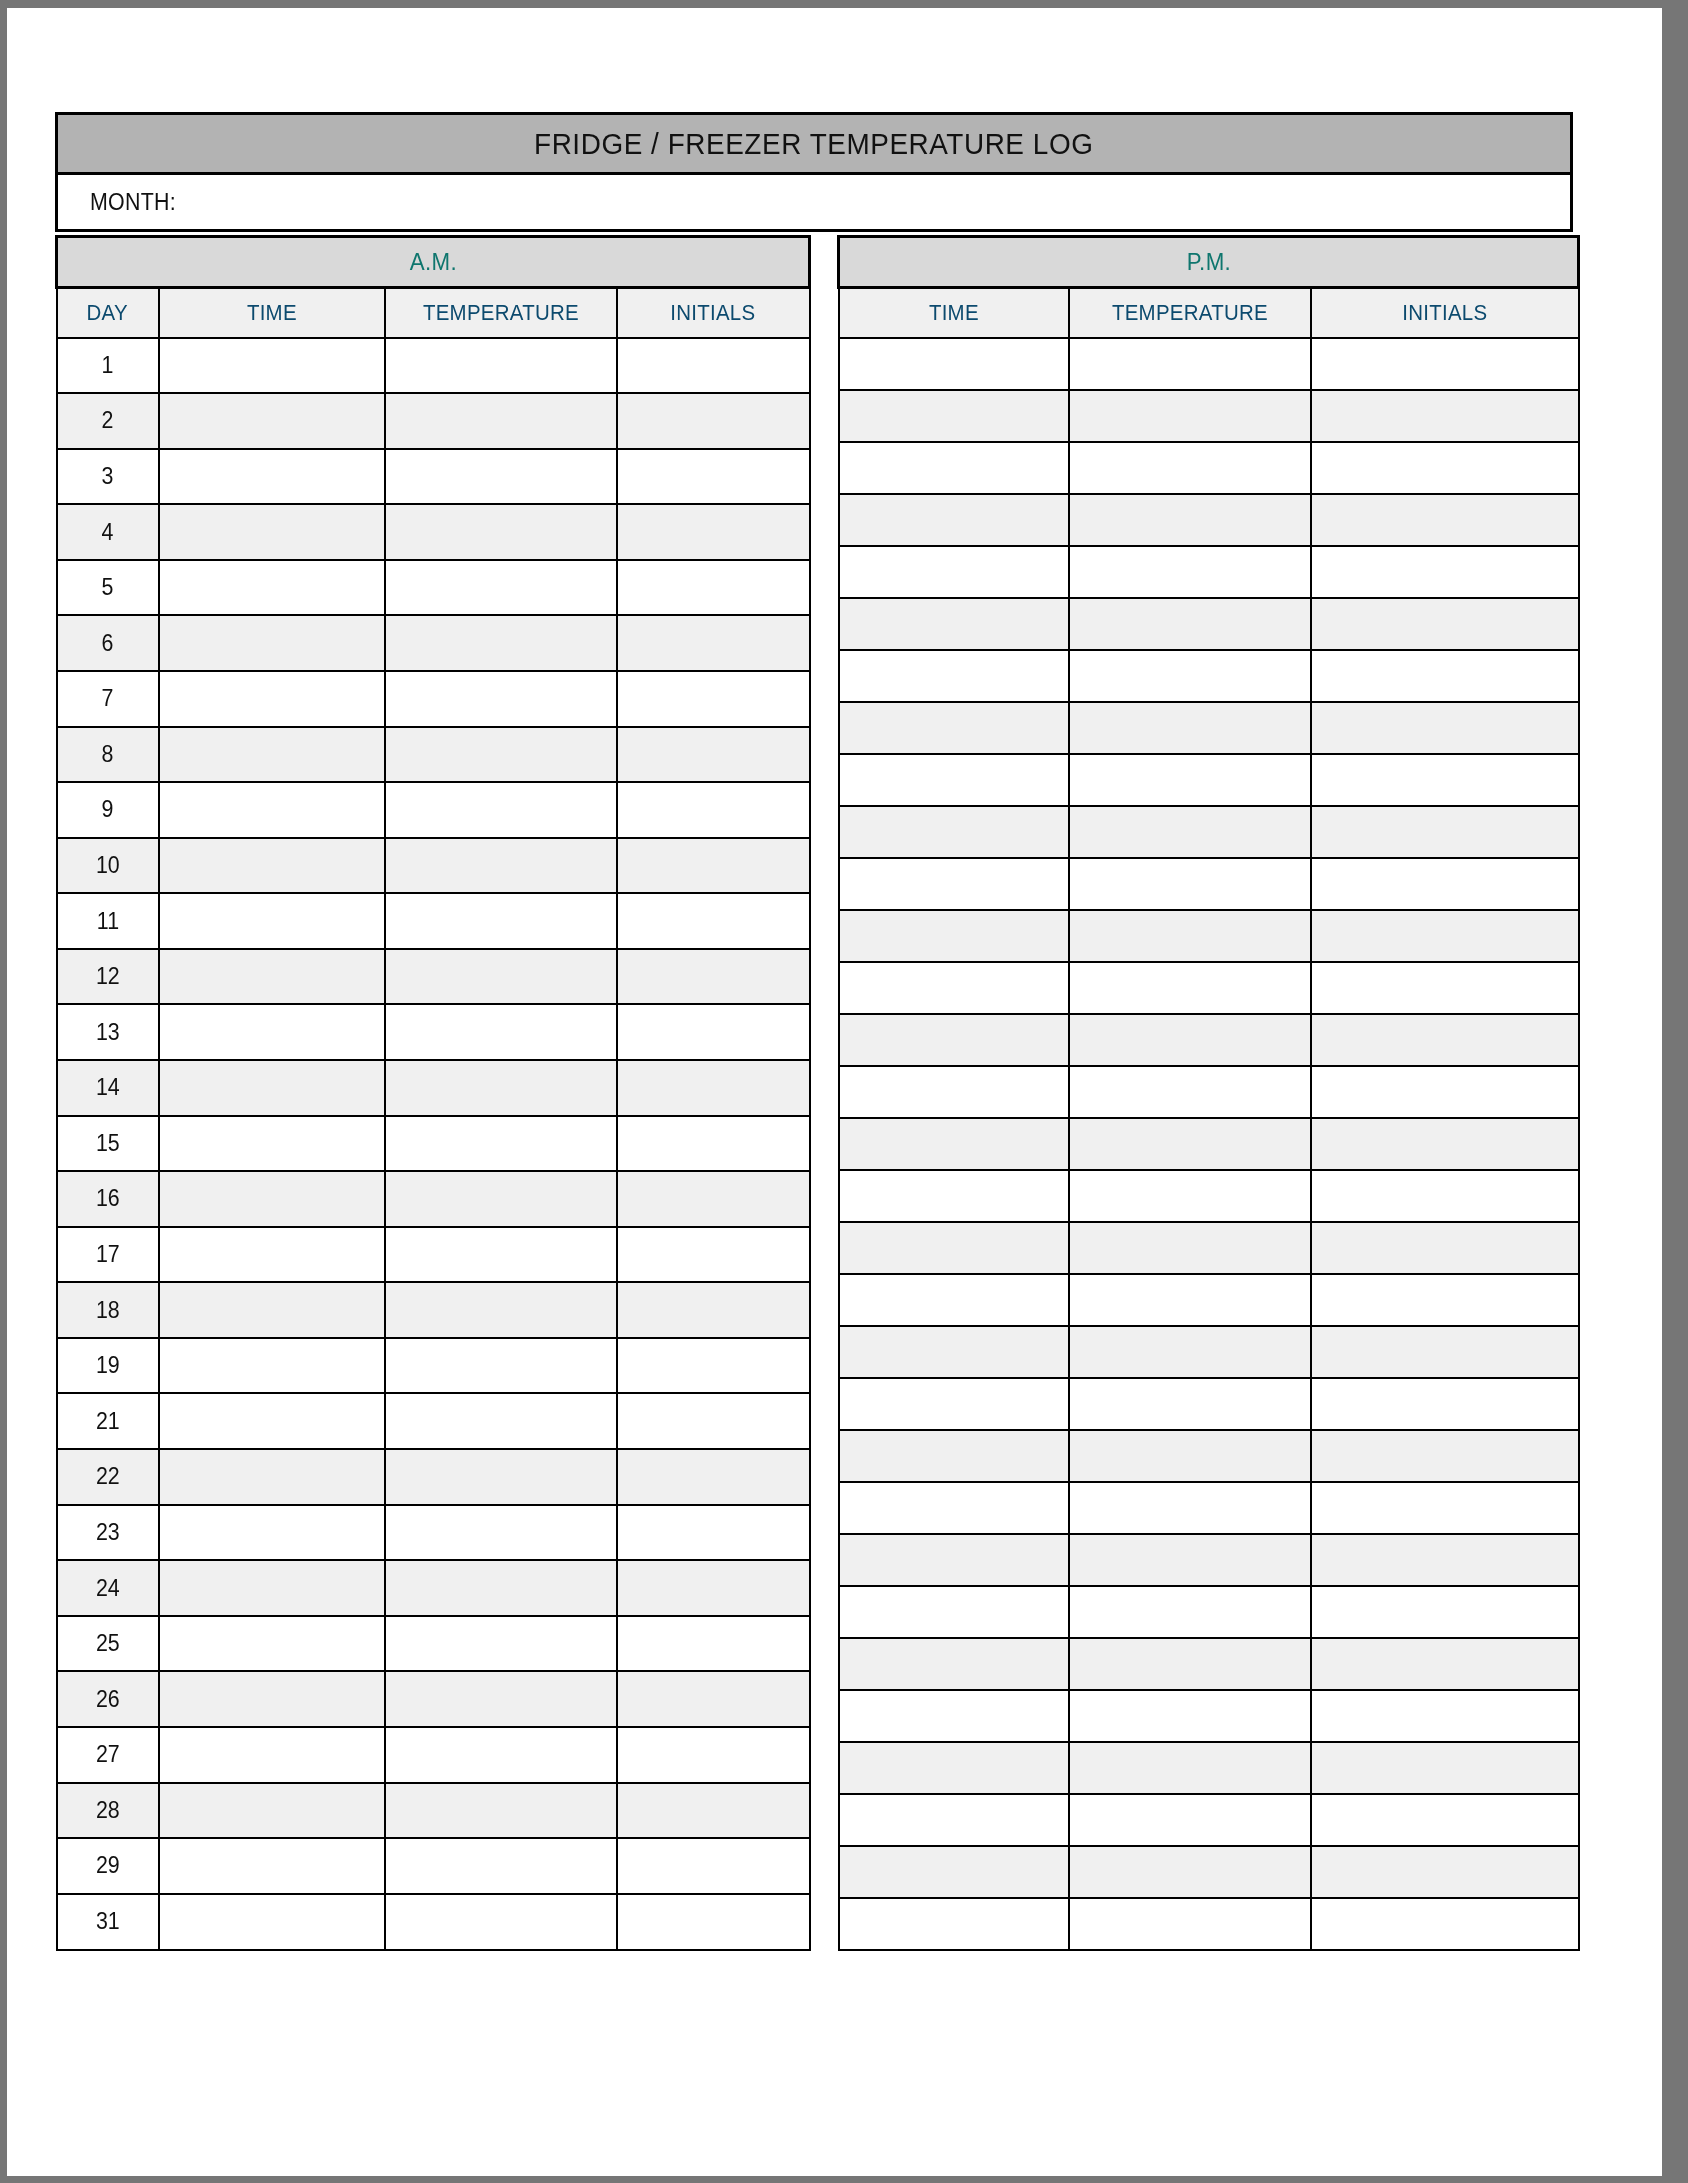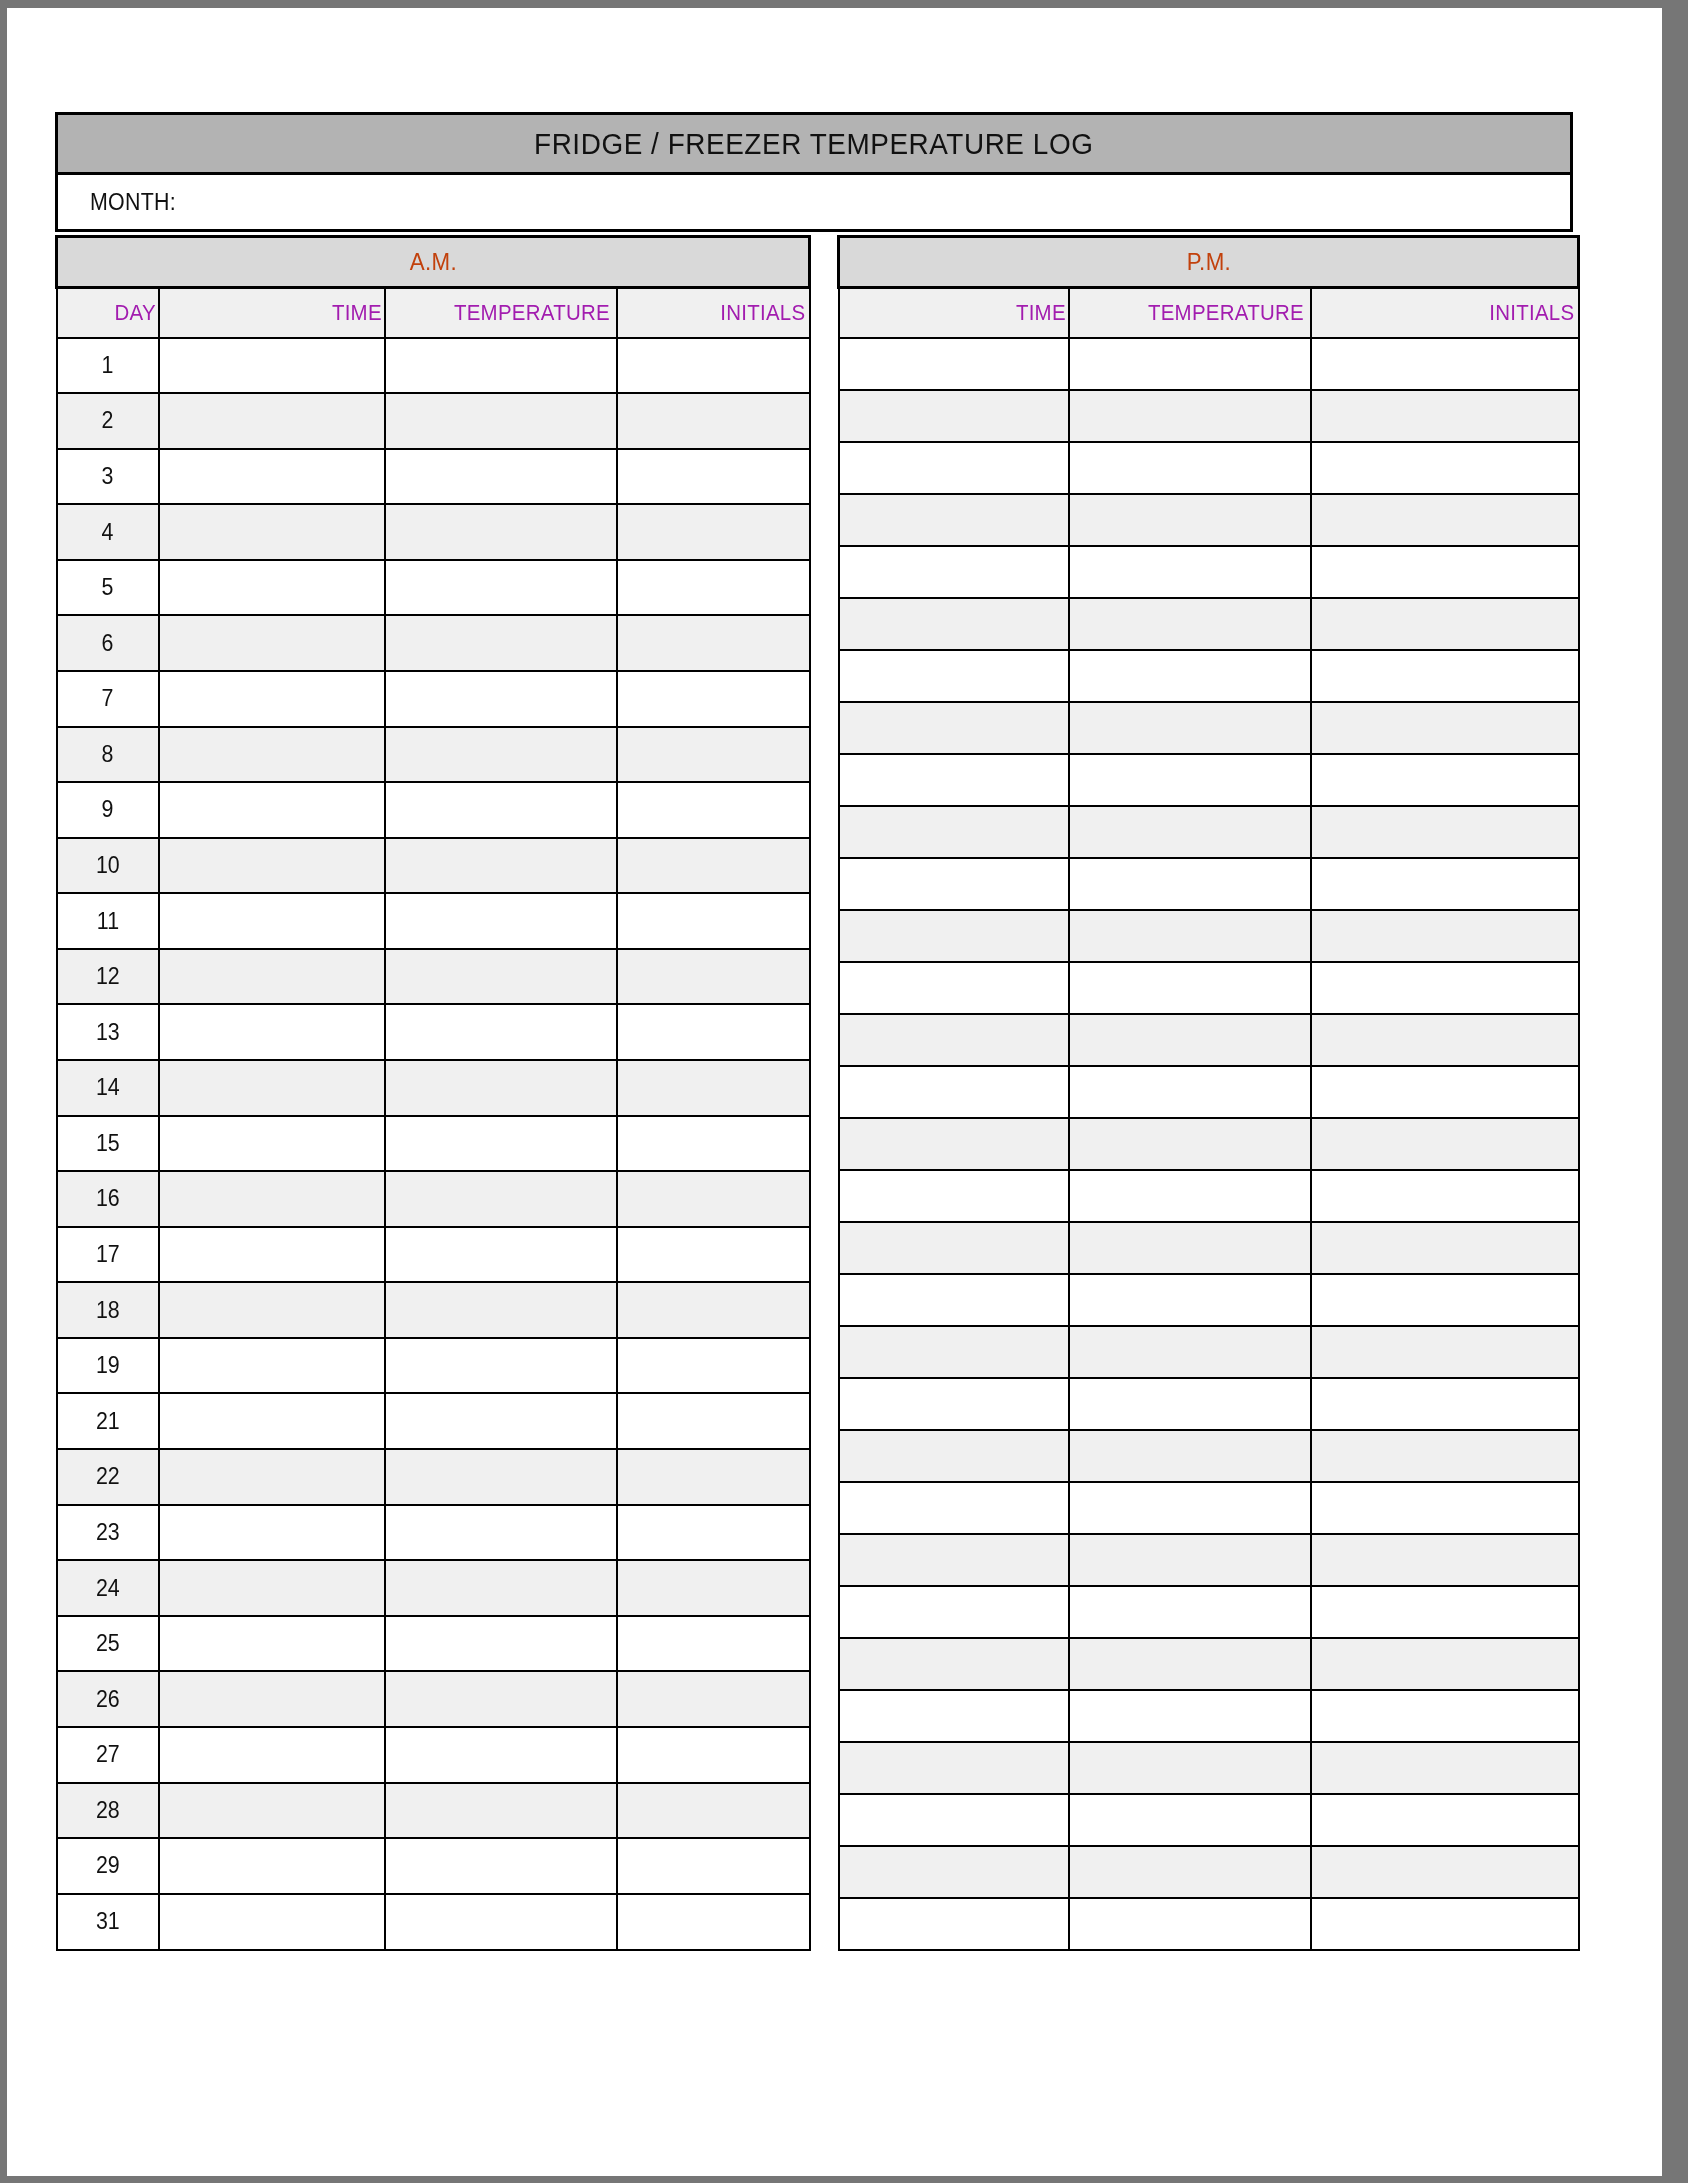--- a/index.html
+++ b/index.html
@@ -97,35 +97,35 @@
     padding: 0;
     font-weight: normal;
   }
 
   
   tr.band th {
     height: 51px;
     background: #d9d9d9;
     border: 3px solid #000000;
     font-size: 24px;
-    color: #c2410c;
+    color: #0f766e;
     letter-spacing: 0.4px;
     text-align: center;
     vertical-align: middle;
   }
   tr.band th span { display: inline-block; transform: scaleX(0.93); }
 
   
   tr.colhead th {
     height: 50px;
     background: #f0f0f0;
     font-size: 22px;
-    color: #a21caf;
+    color: #0c4a6e;
     letter-spacing: 0.3px;
-    text-align: right;
+    text-align: center;
     vertical-align: middle;
     border: 2px solid #000000;
   }
   tr.colhead th span { display: inline-block; transform: scaleX(0.93); }
 
   
   tr.data td {
     height: 52px;
     background: #ffffff;
   }

